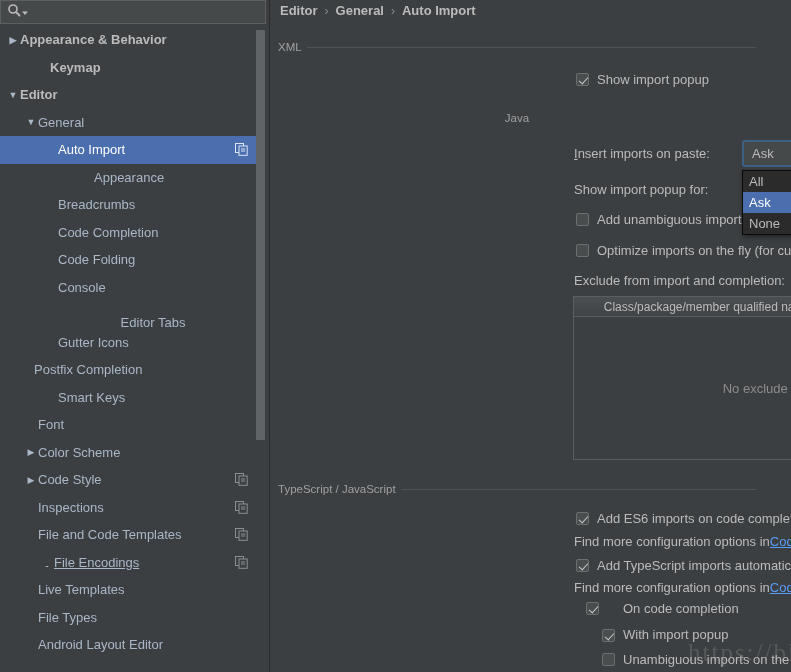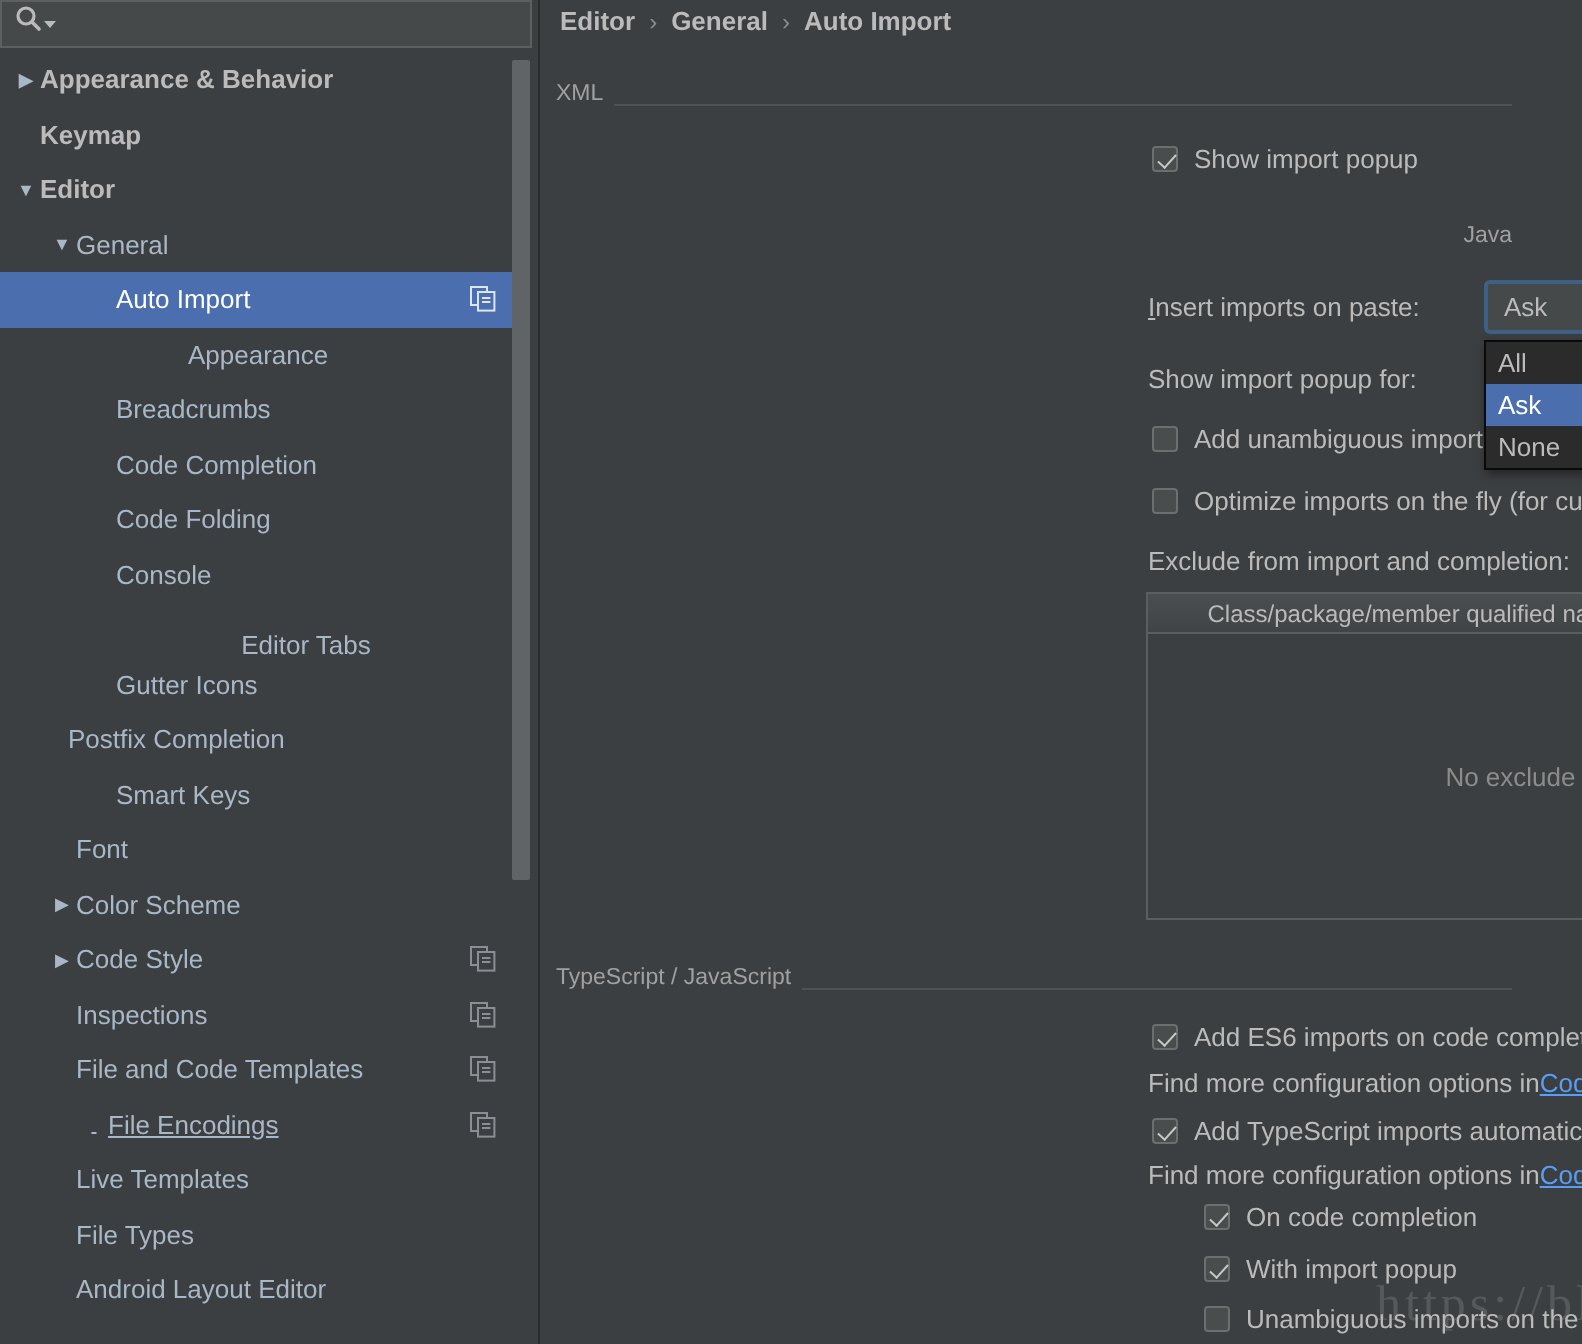--- a/index.html
+++ b/index.html
@@ -111,21 +111,21 @@
     color: #bbbbbb;
     gap: 7px;
   }
   .breadcrumb .sep { color: #8c8c8c; font-weight: normal; font-size: 12px; }
 
   .group {
     position: absolute;
     left: 8px;
     width: 478px;
     display: flex;
-    align-items: flex-end;
+    align-items: center;
     gap: 5px;
   }
   .group .gtitle {
     color: #a0a0a0;
     font-size: 11.5px;
     white-space: nowrap;
   }
   .group .gline {
     flex: 1;
     height: 1px;
@@ -278,21 +278,21 @@
           </svg>
       </span>
       <input class="search-input" type="text" placeholder="" style="">
     </div>
 
     <div class="tree" id="tree">
         <div class="tree-row bold" style="padding-left: 6px;">
           <span class="arrow">▶</span>
           <span class="lbl">Appearance &amp; Behavior</span>
         </div>
-        <div class="tree-row bold" style="padding-left: 6px;">
+        <div class="tree-row bold" style="padding-left: 6px; gap: 30px;">
           <span class="arrow">&nbsp;</span>
           <span class="lbl">Keymap</span>
         </div>
         <div class="tree-row bold" style="padding-left: 6px;">
           <span class="arrow">▼</span>
           <span class="lbl">Editor</span>
         </div>
         <div class="tree-row" style="padding-left: 24px;">
           <span class="arrow">▼</span>
           <span class="lbl">General</span>
@@ -505,25 +505,25 @@
           <a class="link" href="#">Code Style</a>
         </div>
         <div class="row" style="left: 306px; top: 558px;">
           <span class="cb checked"></span>
           <span>Add TypeScript imports automatically</span>
         </div>
         <div class="row" style="left: 304px; top: 580px;">
           <span>Find more configuration options in </span>
           <a class="link" href="#">Code Style</a>
         </div>
-        <div class="row" style="left: 332px; top: 601px;">
+        <div class="row" style="left: 316px; top: 601px; gap: 16px;">
           <span class="cb checked"></span>
           <span>On code completion</span>
         </div>
-        <div class="row" style="left: 332px; top: 627px;">
+        <div class="row" style="left: 332px; top: 627px; align-items: flex-end;">
           <span class="cb checked"></span>
           <span>With import popup</span>
         </div>
         <div class="row" style="left: 332px; top: 652px;">
           <span class="cb"></span>
           <span>Unambiguous imports on the fly</span>
         </div>
       </div>
 
     <div class="watermark-url">https://blog.csdn.net/xxxxxx</div>

